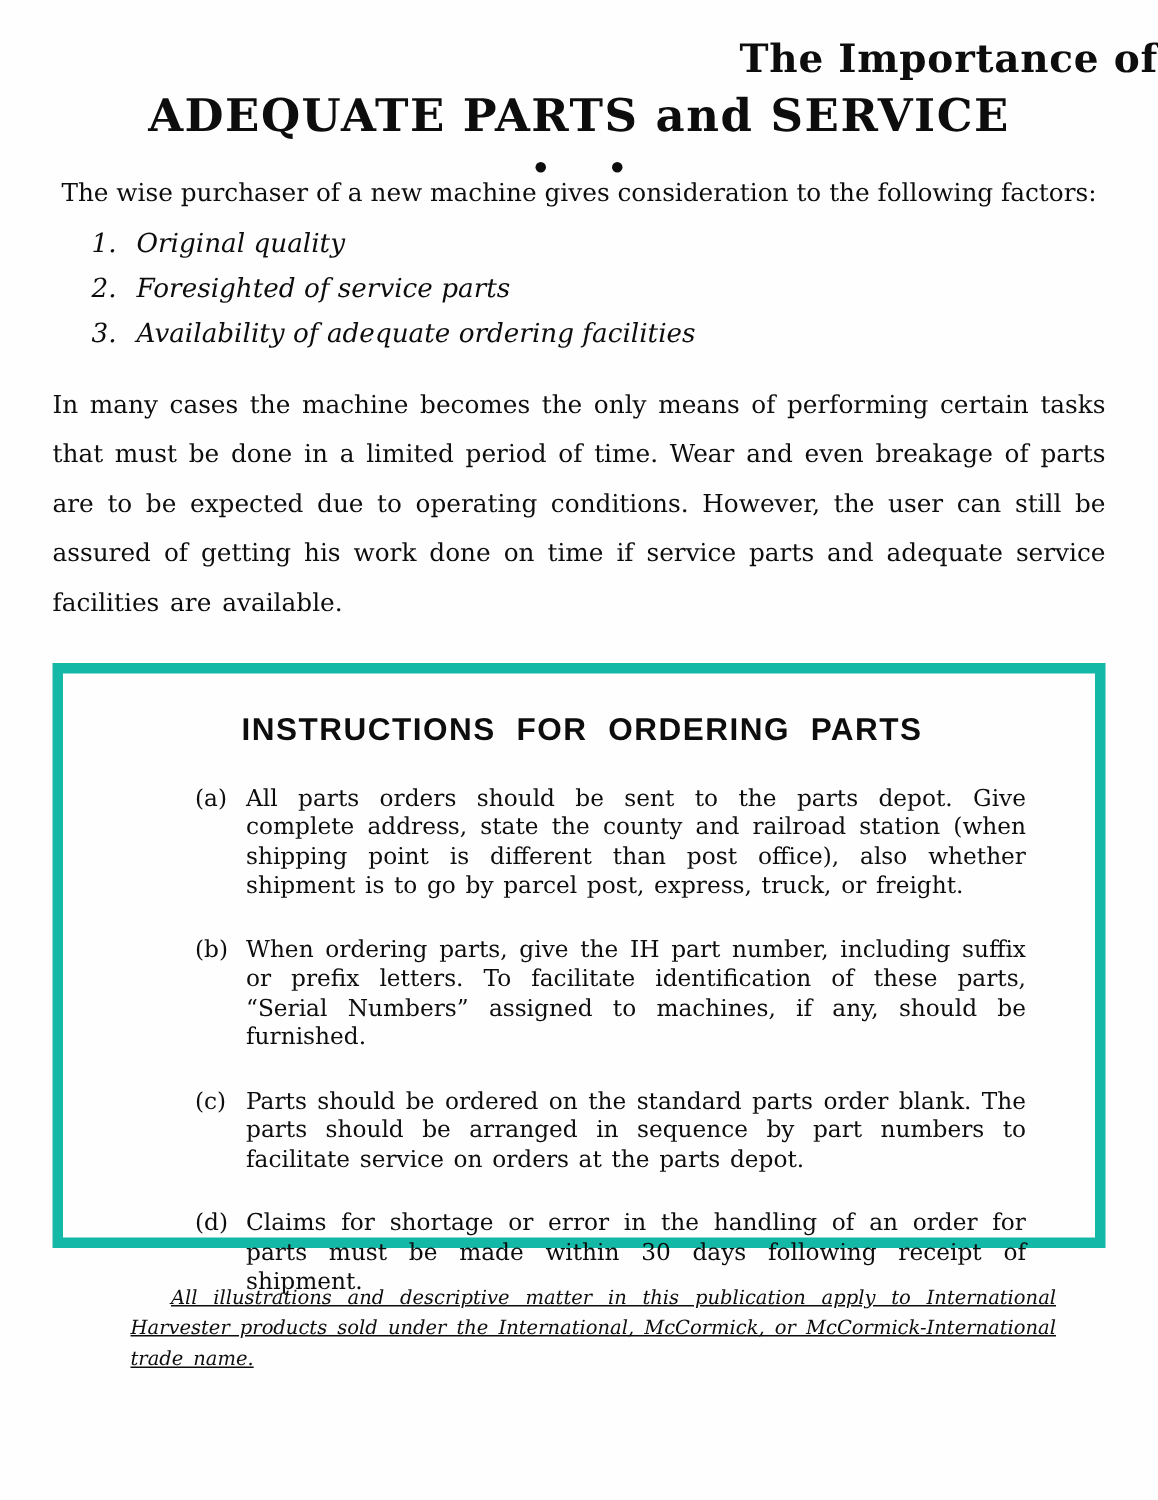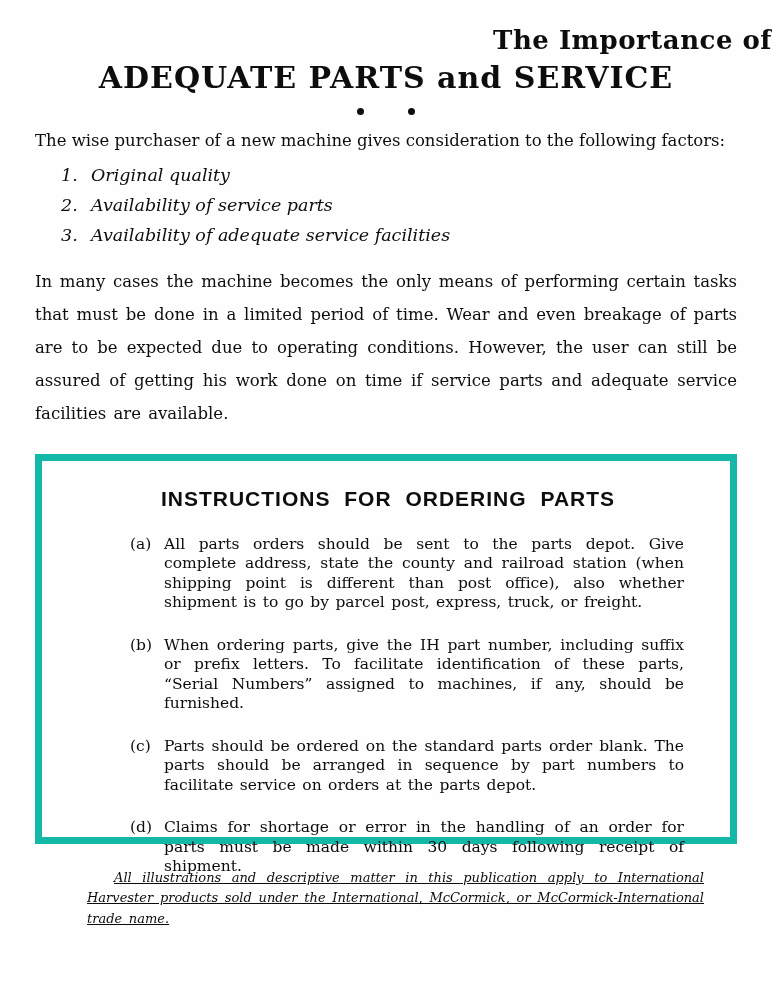--- a/index.html
+++ b/index.html
@@ -46,23 +46,24 @@
     height: 7px;
     border-radius: 50%;
     background: #0d0d0d;
     margin: 0 19px;
     vertical-align: middle;
   }
   .content {
     padding: 0 35px;
   }
   .intro-lead {
-    margin-top: 13px;
+    margin-top: 1px;
     font-size: 16.5px;
     line-height: 24px;
+    text-align: center;
   }
   .factors {
     margin: 7px 0 0 26px;
   }
   .factor {
     display: flex;
     font-style: italic;
     font-size: 17.5px;
     line-height: 30px;
   }
@@ -142,25 +143,25 @@
 
     <div class="intro-lead">The wise purchaser of a new machine gives consideration to the following factors:</div>
 
     <div class="factors">
       <div class="factor">
         <span class="factor-num">1.</span>
         <span>Original quality</span>
       </div>
       <div class="factor">
         <span class="factor-num">2.</span>
-        <span>Availability of service parts</span>
+        <span>Foresighted of service parts</span>
       </div>
       <div class="factor">
         <span class="factor-num">3.</span>
-        <span>Availability of adequate service facilities</span>
+        <span>Availability of adequate ordering facilities</span>
       </div>
     </div>
 
     <div class="body-para">In many cases the machine becomes the only means of performing certain tasks that must be done in a limited period of time. Wear and even breakage of parts are to be expected due to operating conditions. However, the user can still be assured of getting his work done on time if service parts and adequate service facilities are available.</div>
 
     <div class="instructions-box">
       <div class="instructions-heading">INSTRUCTIONS FOR ORDERING PARTS</div>
 
       <div class="instruction-item">
         <span class="instruction-label">(a)</span>

